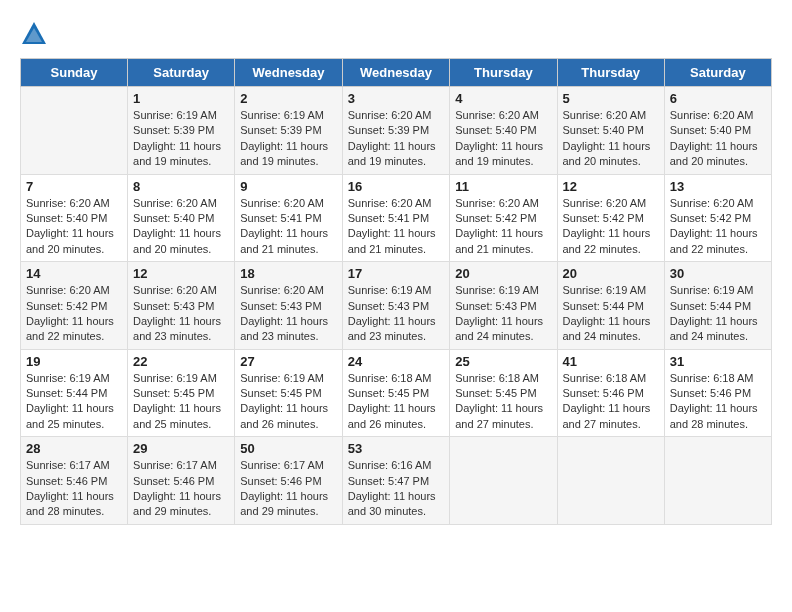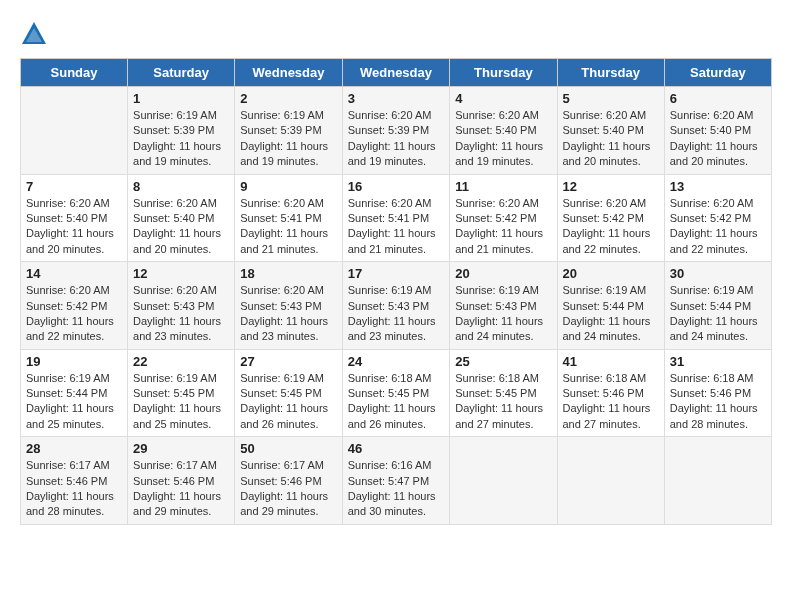--- a/index.html
+++ b/index.html
@@ -242,21 +242,21 @@
         </td>
         <td>
           <div class="day-number">29</div>
           <div class="day-info">Sunrise: 6:17 AM<br>Sunset: 5:46 PM<br>Daylight: 11 hours and 29 minutes.</div>
         </td>
         <td>
           <div class="day-number">50</div>
           <div class="day-info">Sunrise: 6:17 AM<br>Sunset: 5:46 PM<br>Daylight: 11 hours and 29 minutes.</div>
         </td>
         <td>
-          <div class="day-number">46</div>
+          <div class="day-number">53</div>
           <div class="day-info">Sunrise: 6:16 AM<br>Sunset: 5:47 PM<br>Daylight: 11 hours and 30 minutes.</div>
         </td>
         <td></td>
         <td></td>
         <td></td>
       </tr>
     </tbody>
 </table>
 
 </body></html>

